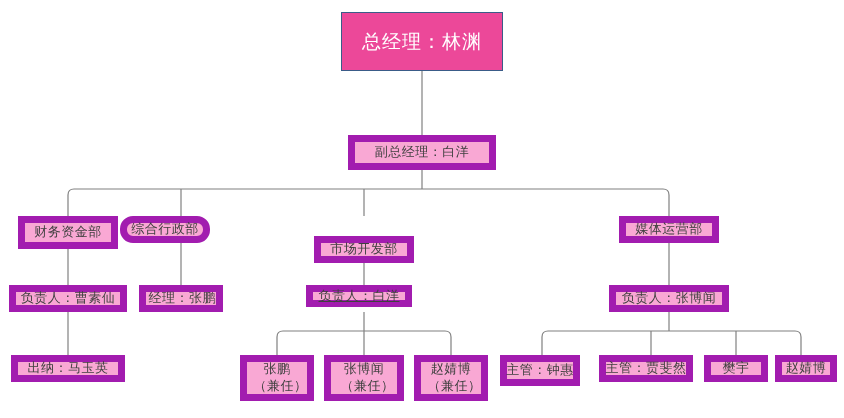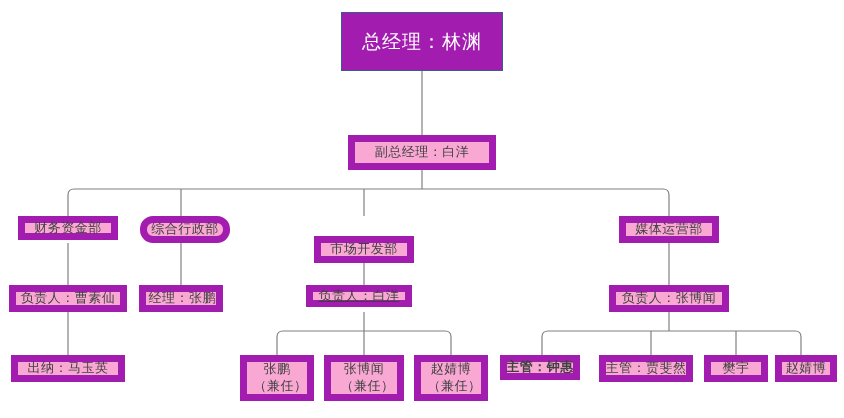--- a/index.html
+++ b/index.html
@@ -37,21 +37,21 @@
     border: 7px solid #a21caf;
     background: #f9a8d4;
     color: #404040;
     font-size: 13px;
     line-height: 1.28;
     letter-spacing: 0.5px;
     white-space: nowrap;
     text-align: center;
   }
   .node.root {
-    background: #a21caf;
+    background: #ec4899;
     border: 1px solid #3a5c88;
     color: #ffffff;
     font-size: 19px;
     letter-spacing: 1px;
   }
   .node .line2 {
     display: block;
     margin-left: 7px;
   }
 </style>
@@ -93,24 +93,24 @@
   </svg>
 
   <div class="node root" style="left:341px; top:12px; width:162px; height:59px;">
     <span>总经理：林渊</span>
   </div>
 
   <div class="node" style="left:348px; top:135px; width:148px; height:35px;">
     <span>副总经理：白洋</span>
   </div>
 
-  <div class="node" style="left:18px; top:216px; width:100px; height:24px;align-items:center;">
+  <div class="node" style="left:18px; top:216px; width:100px; height:33px;align-items:center;">
     <span>财务资金部</span>
   </div>
-  <div class="node" style="left:140px; top:216px; width:90px; height:27px;border-radius:13px;">
+  <div class="node" style="left:120px; top:216px; width:90px; height:27px;border-radius:13px;">
     <span>综合行政部</span>
   </div>
   <div class="node" style="left:314px; top:216px; width:100px; height:27px;margin-top:20px;">
     <span>市场开发部</span>
   </div>
   <div class="node" style="left:619px; top:216px; width:100px; height:27px;">
     <span>媒体运营部</span>
   </div>
 
   <div class="node" style="left:9px; top:285px; width:118px; height:27px;">
@@ -136,21 +136,21 @@
   </div>
   <div class="node" style="left:324px; top:355px; width:80px; height:46px;">
     <span>张博闻</span>
     <span class="line2">（兼任）</span>
   </div>
   <div class="node" style="left:414px; top:355px; width:74px; height:46px;">
     <span>赵婧博</span>
     <span class="line2">（兼任）</span>
   </div>
 
-  <div class="node" style="left:500px; top:355px; width:80px; height:25px;font-weight:bold;">
+  <div class="node" style="left:500px; top:355px; width:80px; height:31px;">
     <span>主管：钟惠</span>
   </div>
   <div class="node" style="left:599px; top:355px; width:94px; height:27px;">
     <span>主管：贾斐然</span>
   </div>
   <div class="node" style="left:704px; top:355px; width:64px; height:27px;">
     <span>樊宇</span>
   </div>
   <div class="node" style="left:775px; top:355px; width:62px; height:27px;">
     <span>赵婧博</span>

